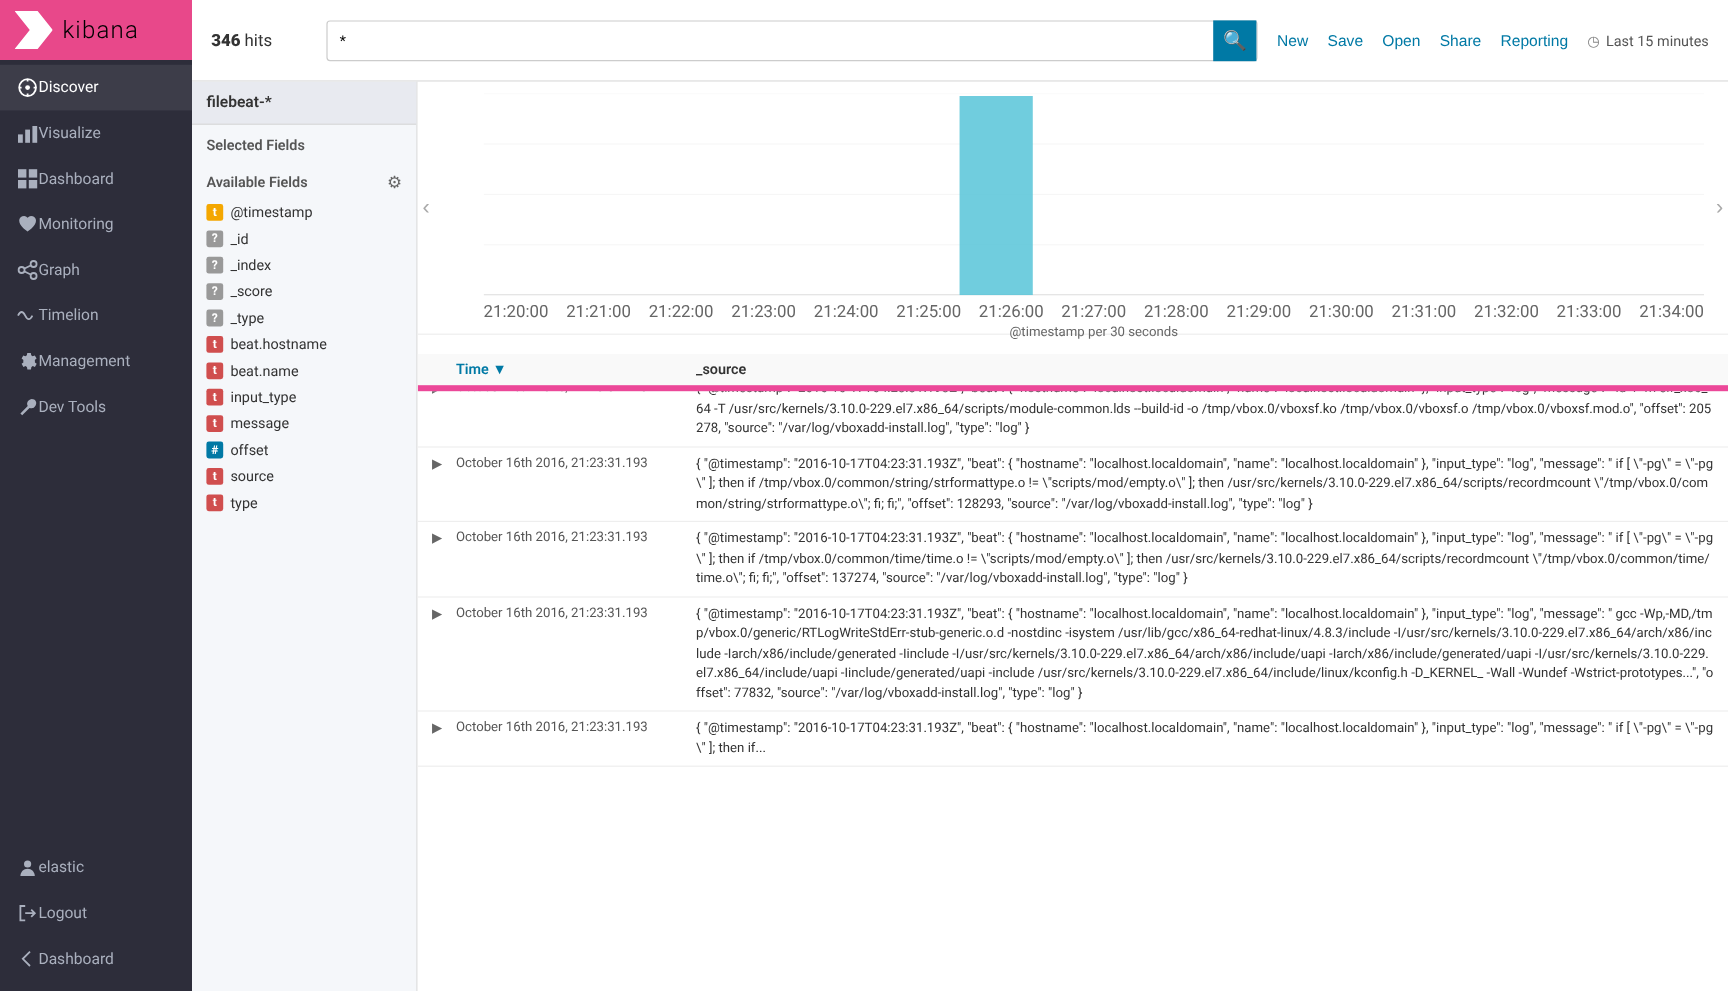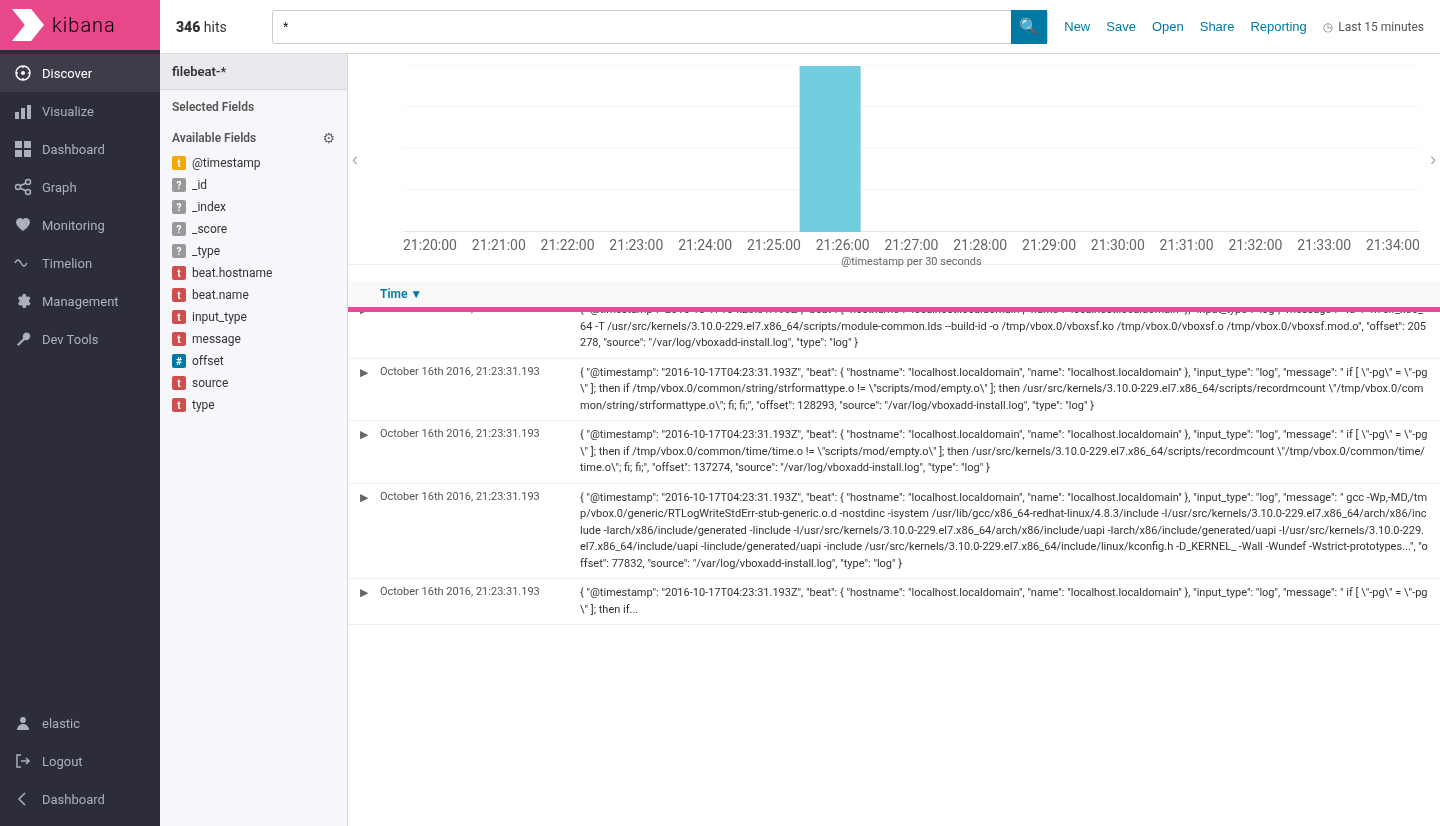--- a/index.html
+++ b/index.html
@@ -23,37 +23,37 @@
       height: 50px;
     }
     .logo-icon {
       width: 32px; height: 32px;
       background: white;
       clip-path: polygon(0 0, 60% 0, 100% 50%, 60% 100%, 0 100%, 40% 50%);
     }
     .logo-text { color: #000000; font-size: 20px; font-weight: 300; letter-spacing: 1px; }
     .nav-items { flex: 1; padding-top: 4px; }
     .nav-item {
-      display: flex; align-items: center; gap: 10px;
+      display: flex; align-items: center; 
       padding: 10px 14px;
       color: #aab0be;
       cursor: pointer;
       font-size: 13px;
     }
     .nav-item:hover, .nav-item.active { color: #fff; background: rgba(255,255,255,0.08); }
     .nav-item .nav-icon { width: 18px; height: 18px; flex-shrink: 0; }
     .nav-bottom { padding-bottom: 8px; }
     .nav-bottom .nav-item { font-size: 13px; }
 
     
     #main { flex: 1; display: flex; flex-direction: column; overflow: hidden; }
 
     
     #topbar {
-      height: 54px;
+      height: 68px;
       background: #fff;
       border-bottom: 1px solid #d9d9d9;
       display: flex;
       align-items: center;
       padding: 0 16px;
       gap: 16px;
     }
     .hits-count { font-size: 14px; font-weight: 600; color: #333; min-width: 80px; }
     .hits-count span { font-weight: 400; }
     .search-bar {
@@ -245,33 +245,33 @@
     <div class="nav-item">
       <svg class="nav-icon" viewBox="0 0 18 18" fill="currentColor">
           <rect x="1" y="1" width="7" height="7"></rect>
           <rect x="10" y="1" width="7" height="7"></rect>
           <rect x="1" y="10" width="7" height="7"></rect>
           <rect x="10" y="10" width="7" height="7"></rect>
         </svg>
       <span>Dashboard</span>
     </div>
     <div class="nav-item">
+      <svg class="nav-icon" viewBox="0 0 18 18" fill="currentColor">
+          <path d="M9 15s-7-4.5-7-9a4 4 0 0 1 7-2.6A4 4 0 0 1 16 6c0 4.5-7 9-7 9z"></path>
+        </svg>
+      <span>Monitoring</span>
+    </div>
+    <div class="nav-item">
       <svg class="nav-icon" viewBox="0 0 18 18" fill="none" stroke="currentColor" stroke-width="1.5">
           <circle cx="4" cy="9" r="2.5"></circle>
           <circle cx="14" cy="4" r="2.5"></circle>
           <circle cx="14" cy="14" r="2.5"></circle>
           <path d="M6 8L12 5M6 10L12 13"></path>
         </svg>
       <span>Graph</span>
-    </div>
-    <div class="nav-item">
-      <svg class="nav-icon" viewBox="0 0 18 18" fill="currentColor">
-          <path d="M9 15s-7-4.5-7-9a4 4 0 0 1 7-2.6A4 4 0 0 1 16 6c0 4.5-7 9-7 9z"></path>
-        </svg>
-      <span>Monitoring</span>
     </div>
     <div class="nav-item">
       <svg class="nav-icon" viewBox="0 0 18 18" fill="none" stroke="currentColor" stroke-width="1.5">
           <path d="M1 9c2-4 4-4 6 0s4 4 6 0"></path>
         </svg>
       <span>Timelion</span>
     </div>
     <div class="nav-item">
       <svg class="nav-icon" viewBox="0 0 18 18" fill="currentColor">
           <path d="M9 11.5A2.5 2.5 0 1 0 9 6.5 2.5 2.5 0 0 0 9 11.5z"></path>
@@ -433,20 +433,21 @@
         </div>
         <button class="chart-nav-right">›</button>
       </div>
 
       <div id="table-area">
         <div class="table-header">
           <div></div>
           <div class="col-sort">
             <span>Time</span> ▼
           </div>
+          <div>_source</div>
         </div>
         <div id="table-rows">
         <div class="table-row">
       <div><button class="expand-btn">▶</button></div>
       <div class="row-time">October 16th 2016, 21:23:31.193</div>
       <div class="row-source">{ "@timestamp": "2016-10-17T04:23:31.193Z", "beat": { "hostname": "localhost.localdomain", "name": "localhost.localdomain" }, "input_type": "log", "message": " ld -r -m elf_x86_64 -T /usr/src/kernels/3.10.0-229.el7.x86_64/scripts/module-common.lds --build-id -o /tmp/vbox.0/vboxsf.ko /tmp/vbox.0/vboxsf.o /tmp/vbox.0/vboxsf.mod.o", "offset": 205278, "source": "/var/log/vboxadd-install.log", "type": "log" }</div>
     </div>
             <div class="table-row">
       <div><button class="expand-btn">▶</button></div>
       <div class="row-time">October 16th 2016, 21:23:31.193</div>

